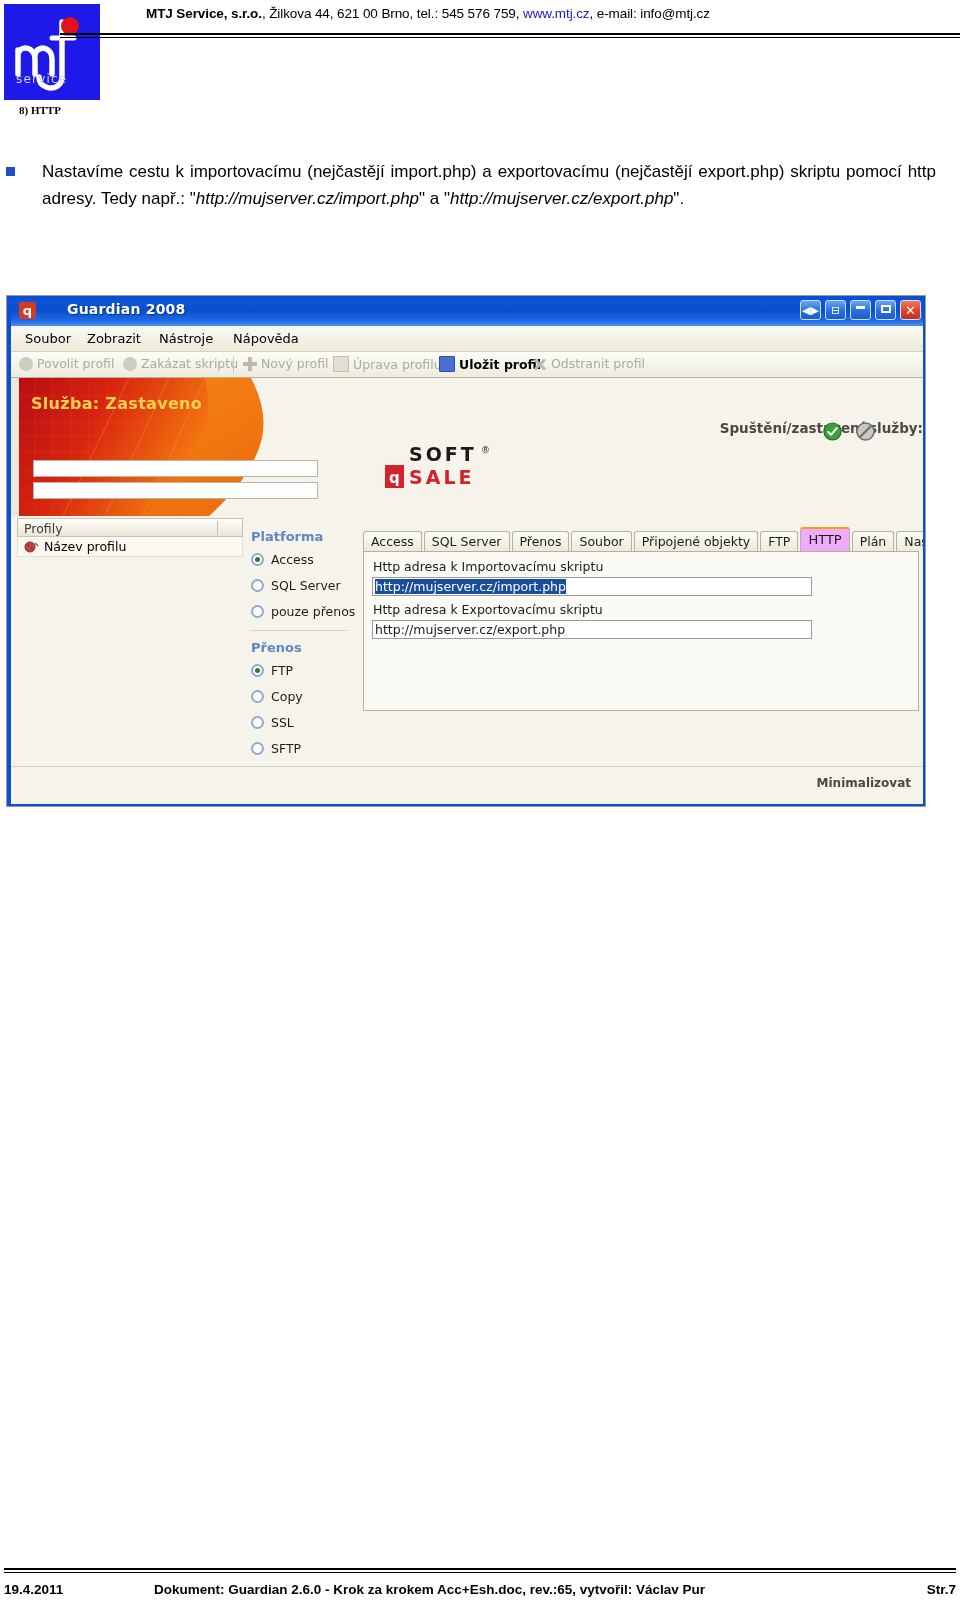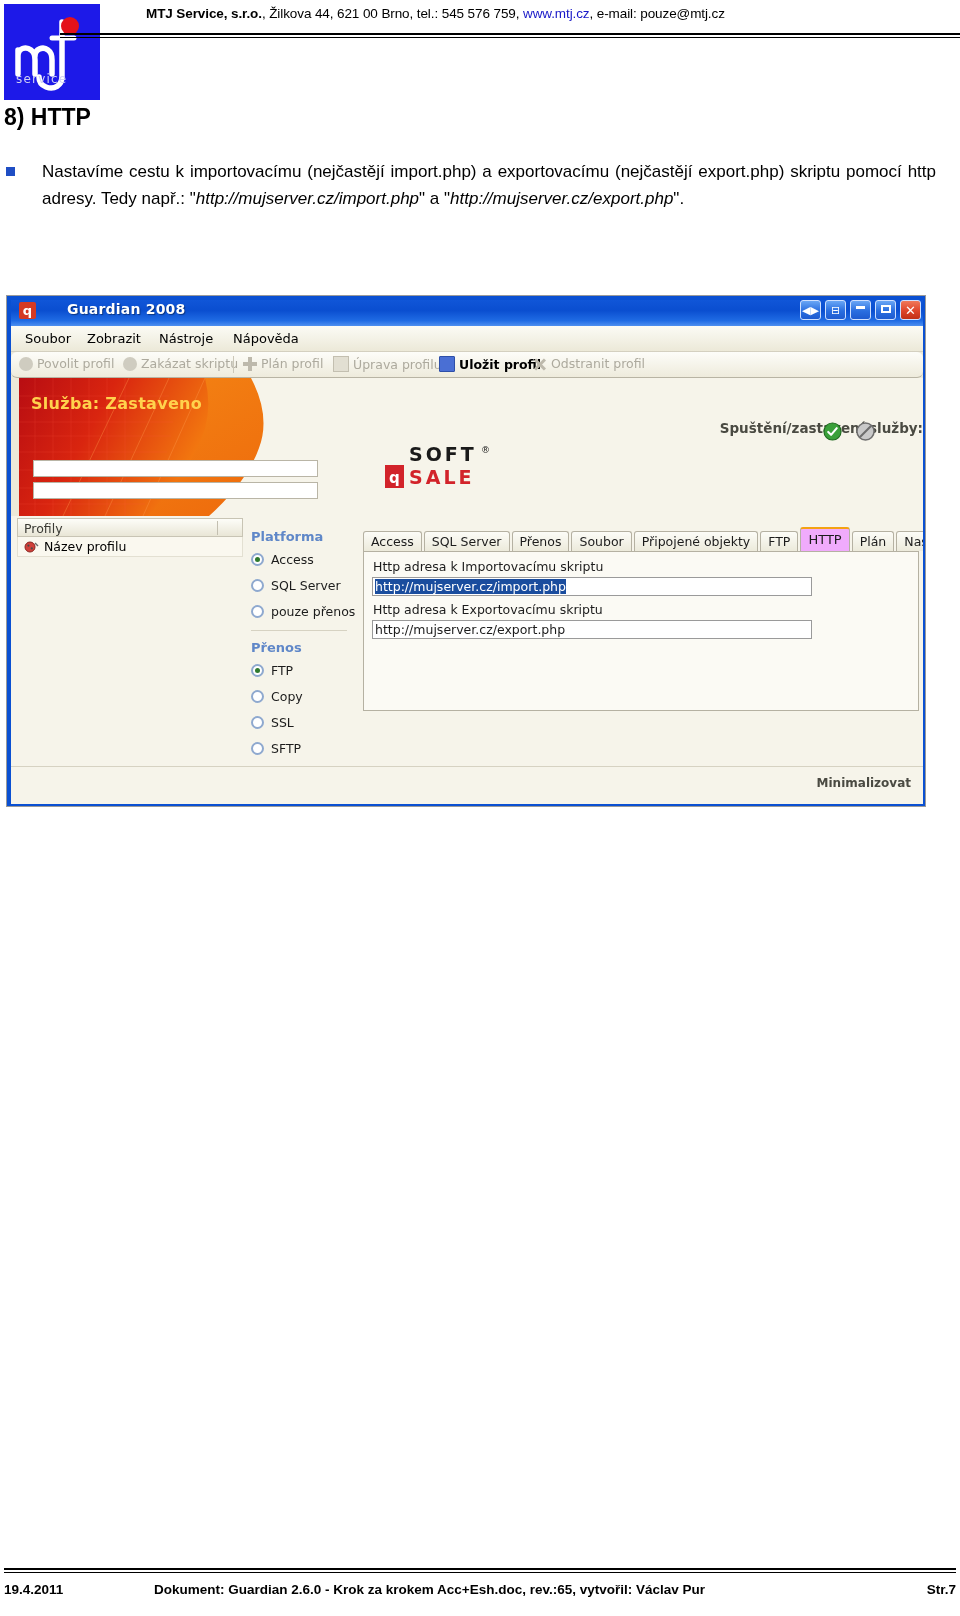--- a/index.html
+++ b/index.html
@@ -50,23 +50,24 @@
   .header-rule2 {
     position: absolute;
     left: 60px; top: 37px;
     width: 900px; height: 0;
     border-top: 1px solid #000;
   }
 
   
   .section-title {
     position: absolute;
-    left: 4px; top: 104px;
-    font-size: 23px;
-    font-weight: bold;
+    left: 19px; top: 104px;
+    font-size: 11px;
+    font-weight: bold;
+    font-family: Liberation Serif, serif;
   }
 
   
   .bullet-block {
     position: absolute;
     left: 4px; top: 158px;
     width: 932px;
   }
   .bullet-marker {
     position: absolute;
@@ -184,21 +185,20 @@
     white-space: nowrap;
   }
 
   .toolbar {
     position: absolute;
     left: 4px; top: 56px;
     width: 912px; height: 26px;
     background: linear-gradient(180deg,#fdfdf9 0%,#eeebdc 100%);
     border-bottom: 1px solid #b8b4a4;
     box-sizing: border-box;
-    border-radius: 6px;
   }
   .tool-btn {
     position: absolute;
     top: 4px;
     font-size: 12.5px;
     white-space: nowrap;
     color: #adaa9e;
     display: flex;
     align-items: center;
     gap: 4px;
@@ -510,21 +510,21 @@
     <svg class="logo-svg" width="96" height="96" viewBox="0 0 96 96" aria-hidden="true">
       <rect x="0" y="0" width="96" height="96" fill="#1d19e8"></rect>
       <path d="M14 46 L14 70 M14 52 C14 44 22 42 27 46 C30 48 31 52 31 56 L31 70 M31 52 C31 45 39 42 44 46 C47 48 48 52 48 56 L48 70" stroke="#ffffff" stroke-width="5.5" fill="none" stroke-linecap="round"></path>
       <path d="M58 18 L58 72 C58 82 50 86 42 83 C37 81 35 77 35 73" stroke="#ffffff" stroke-width="5.5" fill="none" stroke-linecap="round"></path>
       <path d="M48 34 L70 34" stroke="#ffffff" stroke-width="5" stroke-linecap="round"></path>
       <circle cx="66" cy="22" r="9" fill="#e4121a"></circle>
       <text x="12" y="79" font-family="DejaVu Sans, sans-serif" font-size="12" fill="#cfd0f5" letter-spacing="1.2">service</text>
     </svg>
   </div>
   <div class="header-line1">
-    <span>MTJ Service, s.r.o.</span><span class="normal">, Žilkova 44, 621 00 Brno, tel.: 545 576 759, </span><span class="link">www.mtj.cz</span><span class="normal">, e-mail: </span><span class="normal">pouze@mtj.cz</span>
+    <span>MTJ Service, s.r.o.</span><span class="normal">, Žilkova 44, 621 00 Brno, tel.: 545 576 759, </span><span class="link">www.mtj.cz</span><span class="normal">, e-mail: </span><span class="normal">info@mtj.cz</span>
   </div>
   <div class="header-rule"></div>
   <div class="header-rule2"></div>
 </div>
 
 <div class="section-title">8) HTTP</div>
 
 <div class="bullet-block">
   <div class="bullet-marker"></div>
   <div class="bullet-text"><span>Nastavíme cestu k importovacímu (nejčastějí import.php) a exportovacímu (nejčastějí export.php) skriptu pomocí http adresy. Tedy např.: "</span><span class="it">http://mujserver.cz/import.php</span><span>" a "</span><span class="it">http://mujserver.cz/export.php</span><span>".</span></div>
@@ -556,21 +556,21 @@
       <span class="tool-ico"></span>
       <span>Povolit profil</span>
     </div>
     <div class="tool-btn" style="left:112px">
       <span class="tool-ico"></span>
       <span>Zakázat skriptu</span>
     </div>
     <div class="tool-sep" style="left:222px"></div>
     <div class="tool-btn" style="left:232px">
       <span class="tool-ico plus"></span>
-      <span>Plán profil</span>
+      <span>Nový profil</span>
     </div>
     <div class="tool-btn" style="left:322px">
       <span class="tool-ico doc"></span>
       <span>Úprava profilu</span>
     </div>
     <div class="tool-btn enabled" style="left:428px">
       <span class="tool-ico save"></span>
       <span>Uložit profil</span>
     </div>
     <div class="tool-btn" style="left:522px">

